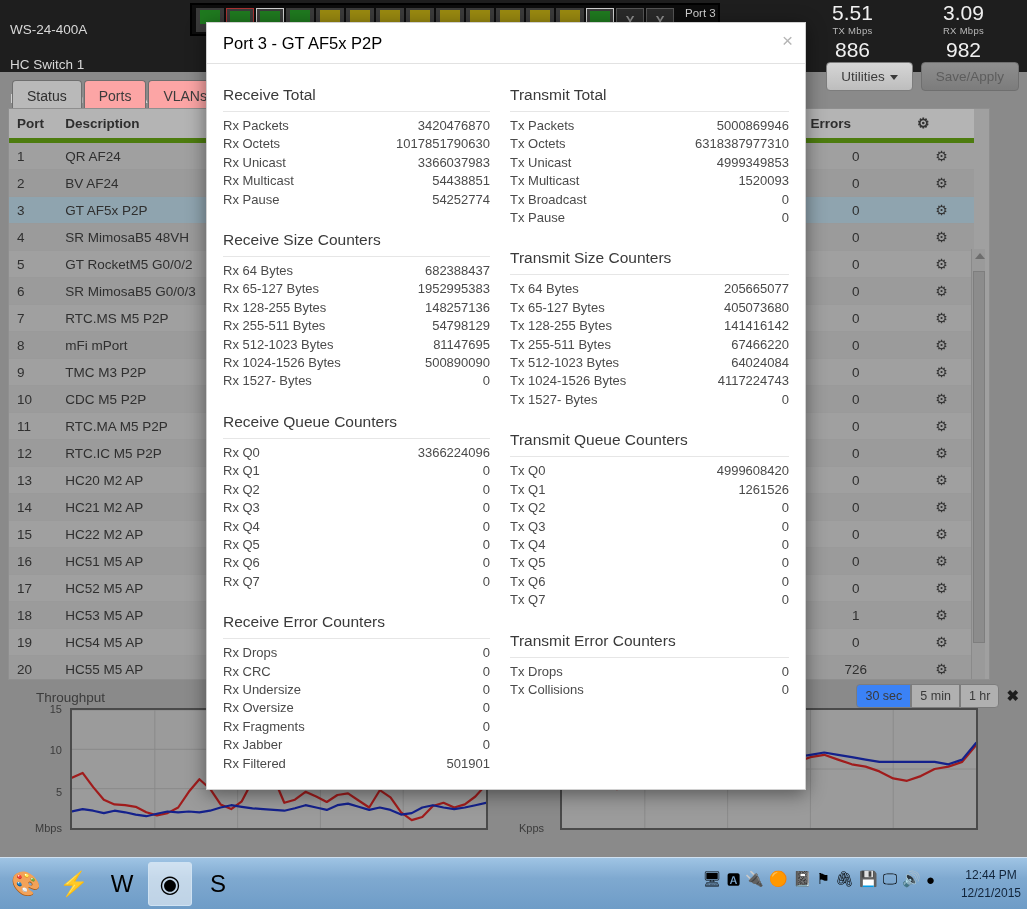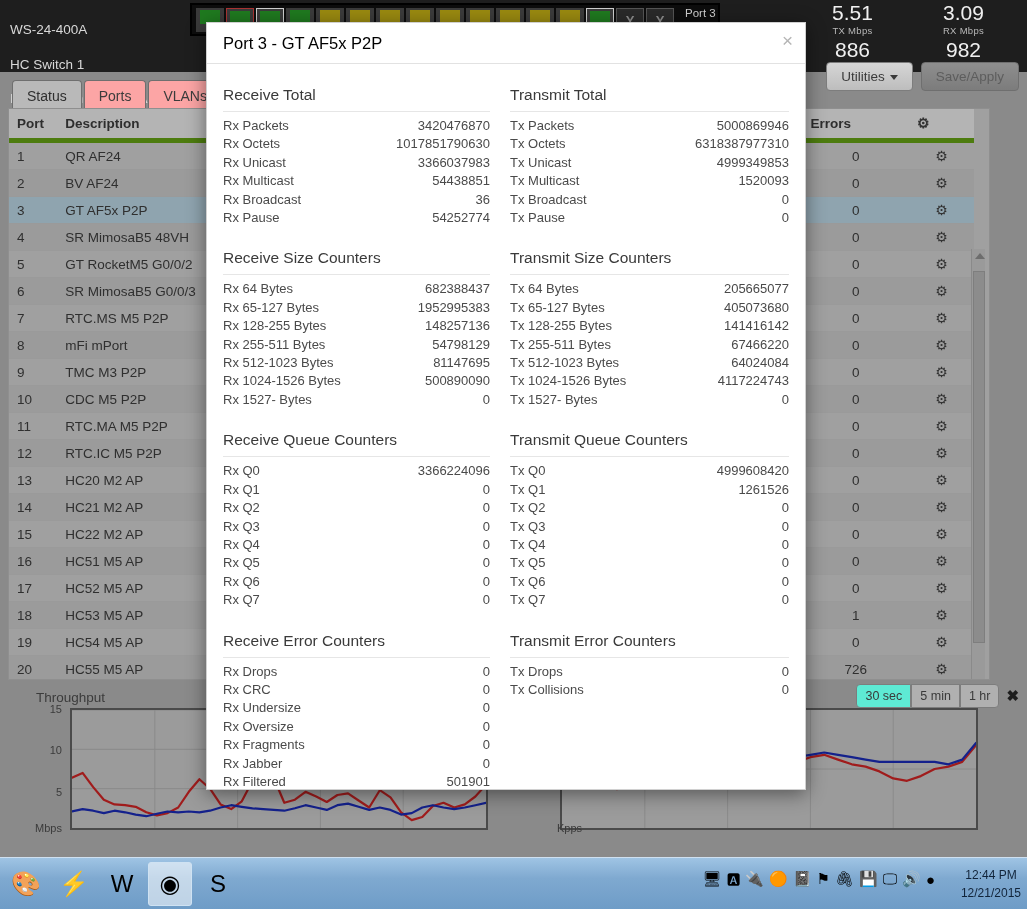--- a/index.html
+++ b/index.html
@@ -138,21 +138,21 @@
   .yunit { position: absolute; font-size: 11px; color: #3b3b3b; text-align: right; width: 40px; }
 
   .time-ctrl {
     position: absolute; right: 8px; top: 684px;
     display: flex; align-items: center; gap: 0;
   }
   .tbtn {
     font-size: 12.5px; color: #3a3a3a; padding: 4px 8px;
     border: 1px solid #7d7d7d; background: #b0b0b0;
   }
-  .tbtn.active { background: #5eead4; }
+  .tbtn.active { background: #3b82f6; }
   .tbtn:first-child { border-radius: 4px 0 0 4px; }
   .tbtn:nth-child(3) { border-radius: 0 4px 4px 0; }
   .close-x { margin-left: 7px; font-size: 15px; font-weight: bold; color: #1d1d1d; }
   .pps-label { position: absolute; right: 130px; top: 688px; font-size: 11.5px; color: #3b3b3b; }
 
   .copyright {
     position: absolute; left: 10px; top: 855px;
     font-size: 11px; color: #3c3c3c;
   }
 
@@ -524,21 +524,21 @@
           <line x1="82.8" x2="82.8" y1="0" y2="118" stroke="#8a8a8a" stroke-width="1"></line>
           <line x1="165.6" x2="165.6" y1="0" y2="118" stroke="#8a8a8a" stroke-width="1"></line>
           <line x1="248.4" x2="248.4" y1="0" y2="118" stroke="#8a8a8a" stroke-width="1"></line>
           <line x1="331.2" x2="331.2" y1="0" y2="118" stroke="#8a8a8a" stroke-width="1"></line>
           <line x1="0" x2="414" y1="59" y2="59" stroke="#8a8a8a" stroke-width="1"></line>
           <polyline points="0.0,47.2 13.8,53.1 27.6,64.9 41.4,75.5 55.2,79.1 69.0,70.8 82.8,59.0 96.6,56.6 110.4,62.5 124.2,56.6 138.0,54.3 151.8,59.0 165.6,56.6 179.4,53.1 193.2,44.8 207.0,49.6 220.8,56.6 234.6,51.9 248.4,47.2 262.2,44.8 276.0,49.6 289.8,54.3 303.6,56.6 317.4,61.4 331.2,68.4 345.0,70.8 358.8,66.1 372.6,59.0 386.4,56.6 400.2,51.9 414.0,35.4" fill="none" stroke="#a01c1c" stroke-width="2.2" stroke-linejoin="round" stroke-linecap="round"></polyline>
           <polyline points="0.0,44.8 13.8,56.6 27.6,66.1 41.4,73.2 55.2,66.1 69.0,56.6 82.8,51.9 96.6,54.3 110.4,59.0 124.2,55.5 138.0,49.6 151.8,51.9 165.6,56.6 179.4,51.9 193.2,42.5 207.0,40.1 220.8,44.8 234.6,47.2 248.4,44.8 262.2,42.5 276.0,44.8 289.8,47.2 303.6,49.6 317.4,51.9 331.2,51.9 345.0,51.9 358.8,51.9 372.6,51.9 386.4,54.3 400.2,49.6 414.0,33.0" fill="none" stroke="#14218c" stroke-width="2.2" stroke-linejoin="round" stroke-linecap="round"></polyline>
         </svg>
     </div>
     <div class="ytick" style="left:494px; top:84px; width:52px;">0.50</div>
-    <div class="yunit" style="left:522px; top:140px; width:52px;">Kpps</div>
+    <div class="yunit" style="left:484px; top:140px; width:52px;">Kpps</div>
   </div>
 
   <div class="pps-label">00 pps</div>
 
   <div class="time-ctrl">
     <div class="tbtn active">30 sec</div>
     <div class="tbtn">5 min</div>
     <div class="tbtn">1 hr</div>
     <div class="close-x">✖</div>
   </div>
@@ -563,24 +563,20 @@
             <span class="k">Rx Octets</span>
             <span class="v">1017851790630</span>
           </div>
           <div class="kv">
             <span class="k">Rx Unicast</span>
             <span class="v">3366037983</span>
           </div>
           <div class="kv">
             <span class="k">Rx Multicast</span>
             <span class="v">54438851</span>
-          </div>
-          <div class="kv">
-            <span class="k">Rx Broadcast</span>
-            <span class="v">36</span>
           </div>
           <div class="kv">
             <span class="k">Rx Pause</span>
             <span class="v">54252774</span>
           </div>
         </div>
         <div class="sec">
           <div class="sec-title">Receive Size Counters</div>
           <div class="kv">
             <span class="k">Rx 64 Bytes</span>

